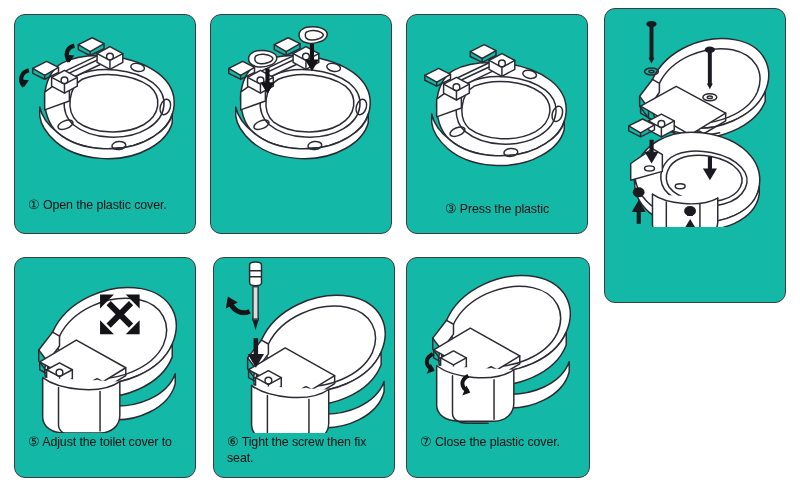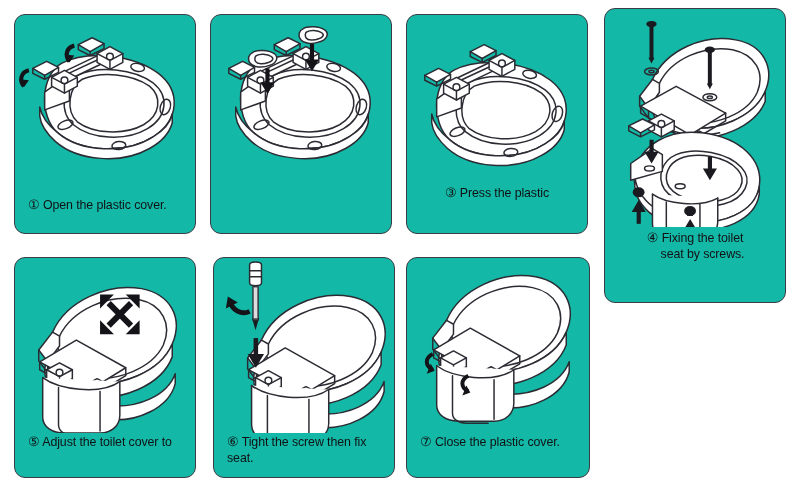--- a/index.html
+++ b/index.html
@@ -60,21 +60,21 @@
   
   #panel-1 { left: 14px;  top: 14px;  width: 182px; height: 220px; }
   #panel-2 { left: 210px; top: 14px;  width: 182px; height: 220px; }
   #panel-3 { left: 406px; top: 14px;  width: 182px; height: 220px; }
   #panel-4 { left: 604px; top: 8px;   width: 182px; height: 295px; }
   #panel-5 { left: 14px;  top: 257px; width: 182px; height: 221px; }
   #panel-6 { left: 213px; top: 257px; width: 182px; height: 221px; }
   #panel-7 { left: 406px; top: 257px; width: 184px; height: 221px; }
 
   #panel-1 .caption, #panel-2 .caption { top: 182px; }
-  #panel-3 .caption { top: 170px; }
+  #panel-3 .caption { top: 186px; }
   #panel-4 .caption { top: 221px; }
   #panel-5 .caption, #panel-6 .caption, #panel-7 .caption { top: 176px; }
 
   .fig { display: block; }
 </style>
 </head>
 <body>
 
 <div id="sheet">
 
@@ -284,25 +284,20 @@
         <rect x="83" y="203" width="6" height="5" fill="#1a1a20"></rect>
       </g>
 
       <g fill="#1a1a20">
         <rect x="32" y="200" width="4.2" height="16"></rect>
         <polygon points="34.1,192 27,204 41.2,204"></polygon>
         <rect x="84" y="219" width="4.2" height="16"></rect>
         <polygon points="86.1,211 79,223 93.2,223"></polygon>
       </g>
     </svg>
-    <div class="caption cap-center">
-      <span class="num">④</span>
-      <span>Fixing the toilet</span>
-      <span class="cap-l2">seat by screws.</span>
-    </div>
   </div>
 
   <div class="panel" id="panel-5">
     <svg class="art fig" viewBox="0 0 182 175" width="182" height="175">
       <g fill="none" stroke="#2b2b33" stroke-width="1.5" stroke-linejoin="round" stroke-linecap="round">
 
         <path d="M38 74 C52 42 94 24 128 30 C158 36 170 60 159 86 C147 114 106 131 74 124 C46 118 29 97 38 74 Z" fill="#fff"></path>
         <path d="M45 78 C58 51 95 35 125 41 C149 46 159 66 150 87 C139 110 103 125 76 119 C53 114 38 96 45 78 Z"></path>
 
         <path d="M38 74 C29 97 46 118 74 124 C106 131 147 114 159 86 L159 99 C148 128 106 145 74 138 C46 132 29 111 38 88 Z" fill="#fff"></path>

